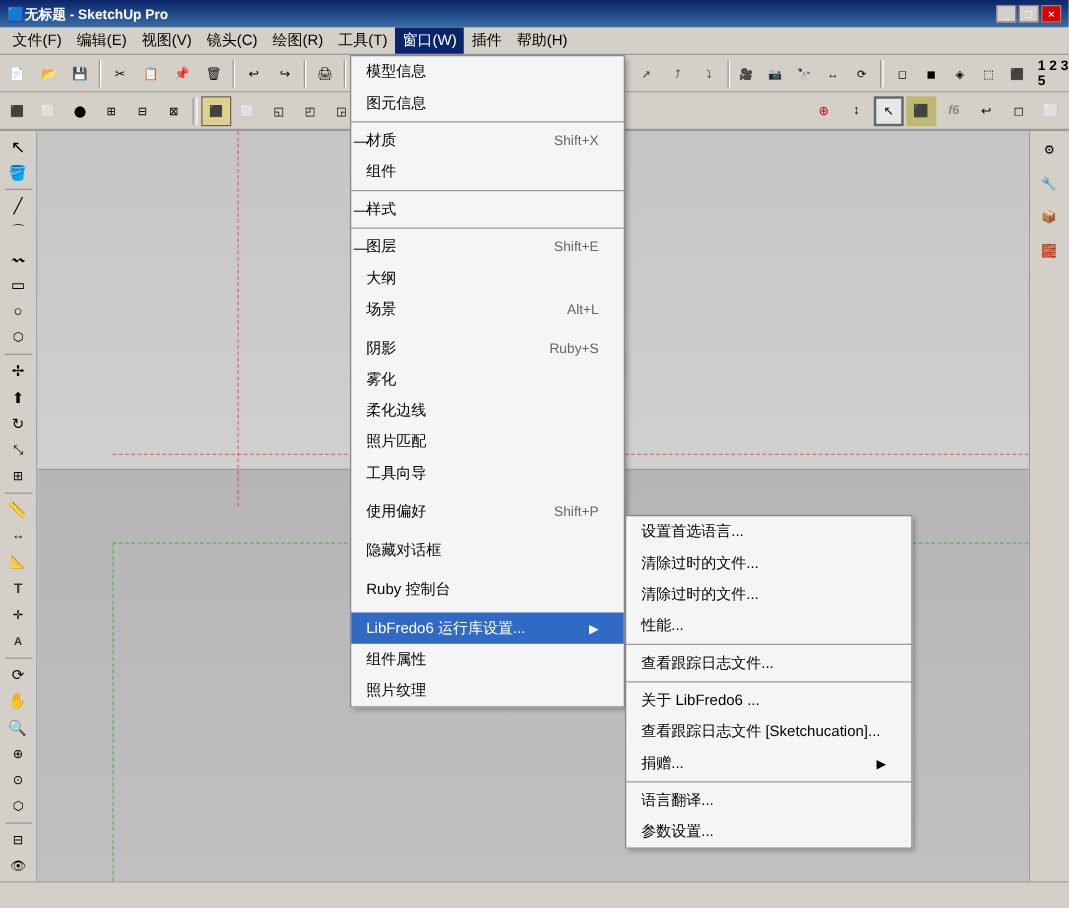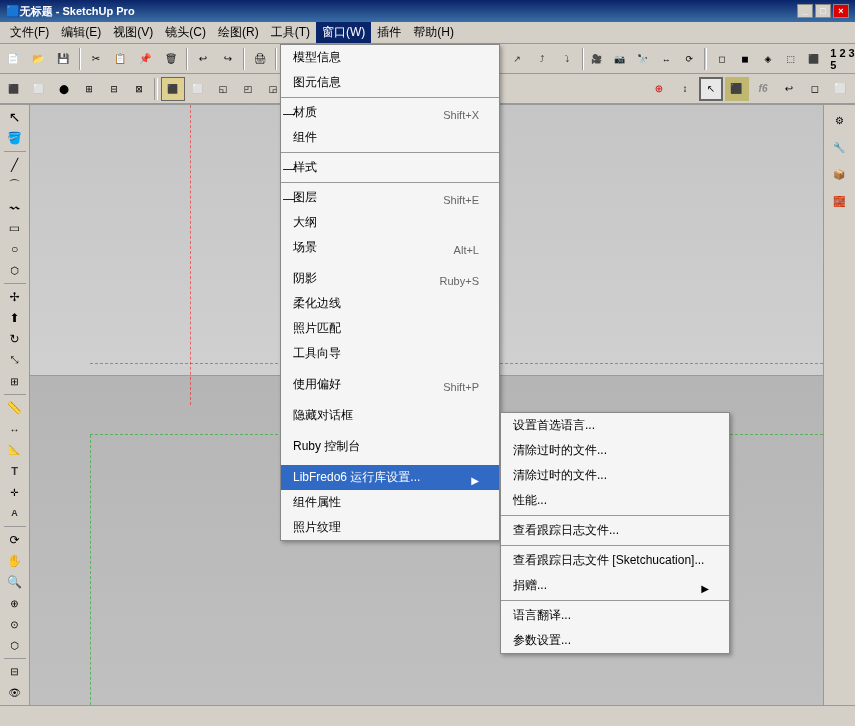--- a/index.html
+++ b/index.html
@@ -134,21 +134,21 @@
       border: 1px solid #888;
       box-shadow: 2px 2px 4px rgba(0,0,0,0.3);
       min-width: 220px;
       pointer-events: all;
     }
     .dropdown-item {
       padding: 4px 20px 4px 12px;
       cursor: pointer;
       white-space: nowrap;
       display: flex;
-      align-items: flex-end;
+      align-items: center;
       justify-content: space-between;
       font-size: 12px;
       position: relative;
     }
     .dropdown-separator {
       height: 1px;
       background: #999;
       margin: 2px 0;
     }
     .dropdown-item .shortcut {
@@ -371,20 +371,23 @@
     <div class="dropdown-item">
       <span>场景</span>
       <span class="shortcut">Alt+L</span>
     </div>
     <div style="height:6px;"></div>
     <div class="dropdown-item">
       <span>阴影</span>
       <span class="shortcut">Ruby+S</span>
     </div>
     <div class="dropdown-item">
+      <span>雾化</span>
+    </div>
+    <div class="dropdown-item">
       <span>柔化边线</span>
     </div>
     <div class="dropdown-item">
       <span>照片匹配</span>
     </div>
     <div class="dropdown-item">
       <span>工具向导</span>
     </div>
     <div style="height:6px;"></div>
     <div class="dropdown-item">
@@ -424,20 +427,23 @@
     </div>
     <div class="dropdown-item">
       <span>性能...</span>
     </div>
     <div class="dropdown-separator"></div>
     <div class="dropdown-item">
       <span>查看跟踪日志文件...</span>
     </div>
     <div class="dropdown-separator"></div>
     <div class="dropdown-item">
+      <span>关于 LibFredo6 ...</span>
+    </div>
+    <div class="dropdown-item">
       <span>查看跟踪日志文件 [Sketchucation]...</span>
     </div>
     <div class="dropdown-item">
       <span>捐赠...</span>
       <span style="margin-left:auto; font-size:10px;">▶</span>
     </div>
     <div class="dropdown-separator"></div>
     <div class="dropdown-item">
       <span>语言翻译...</span>
     </div>

